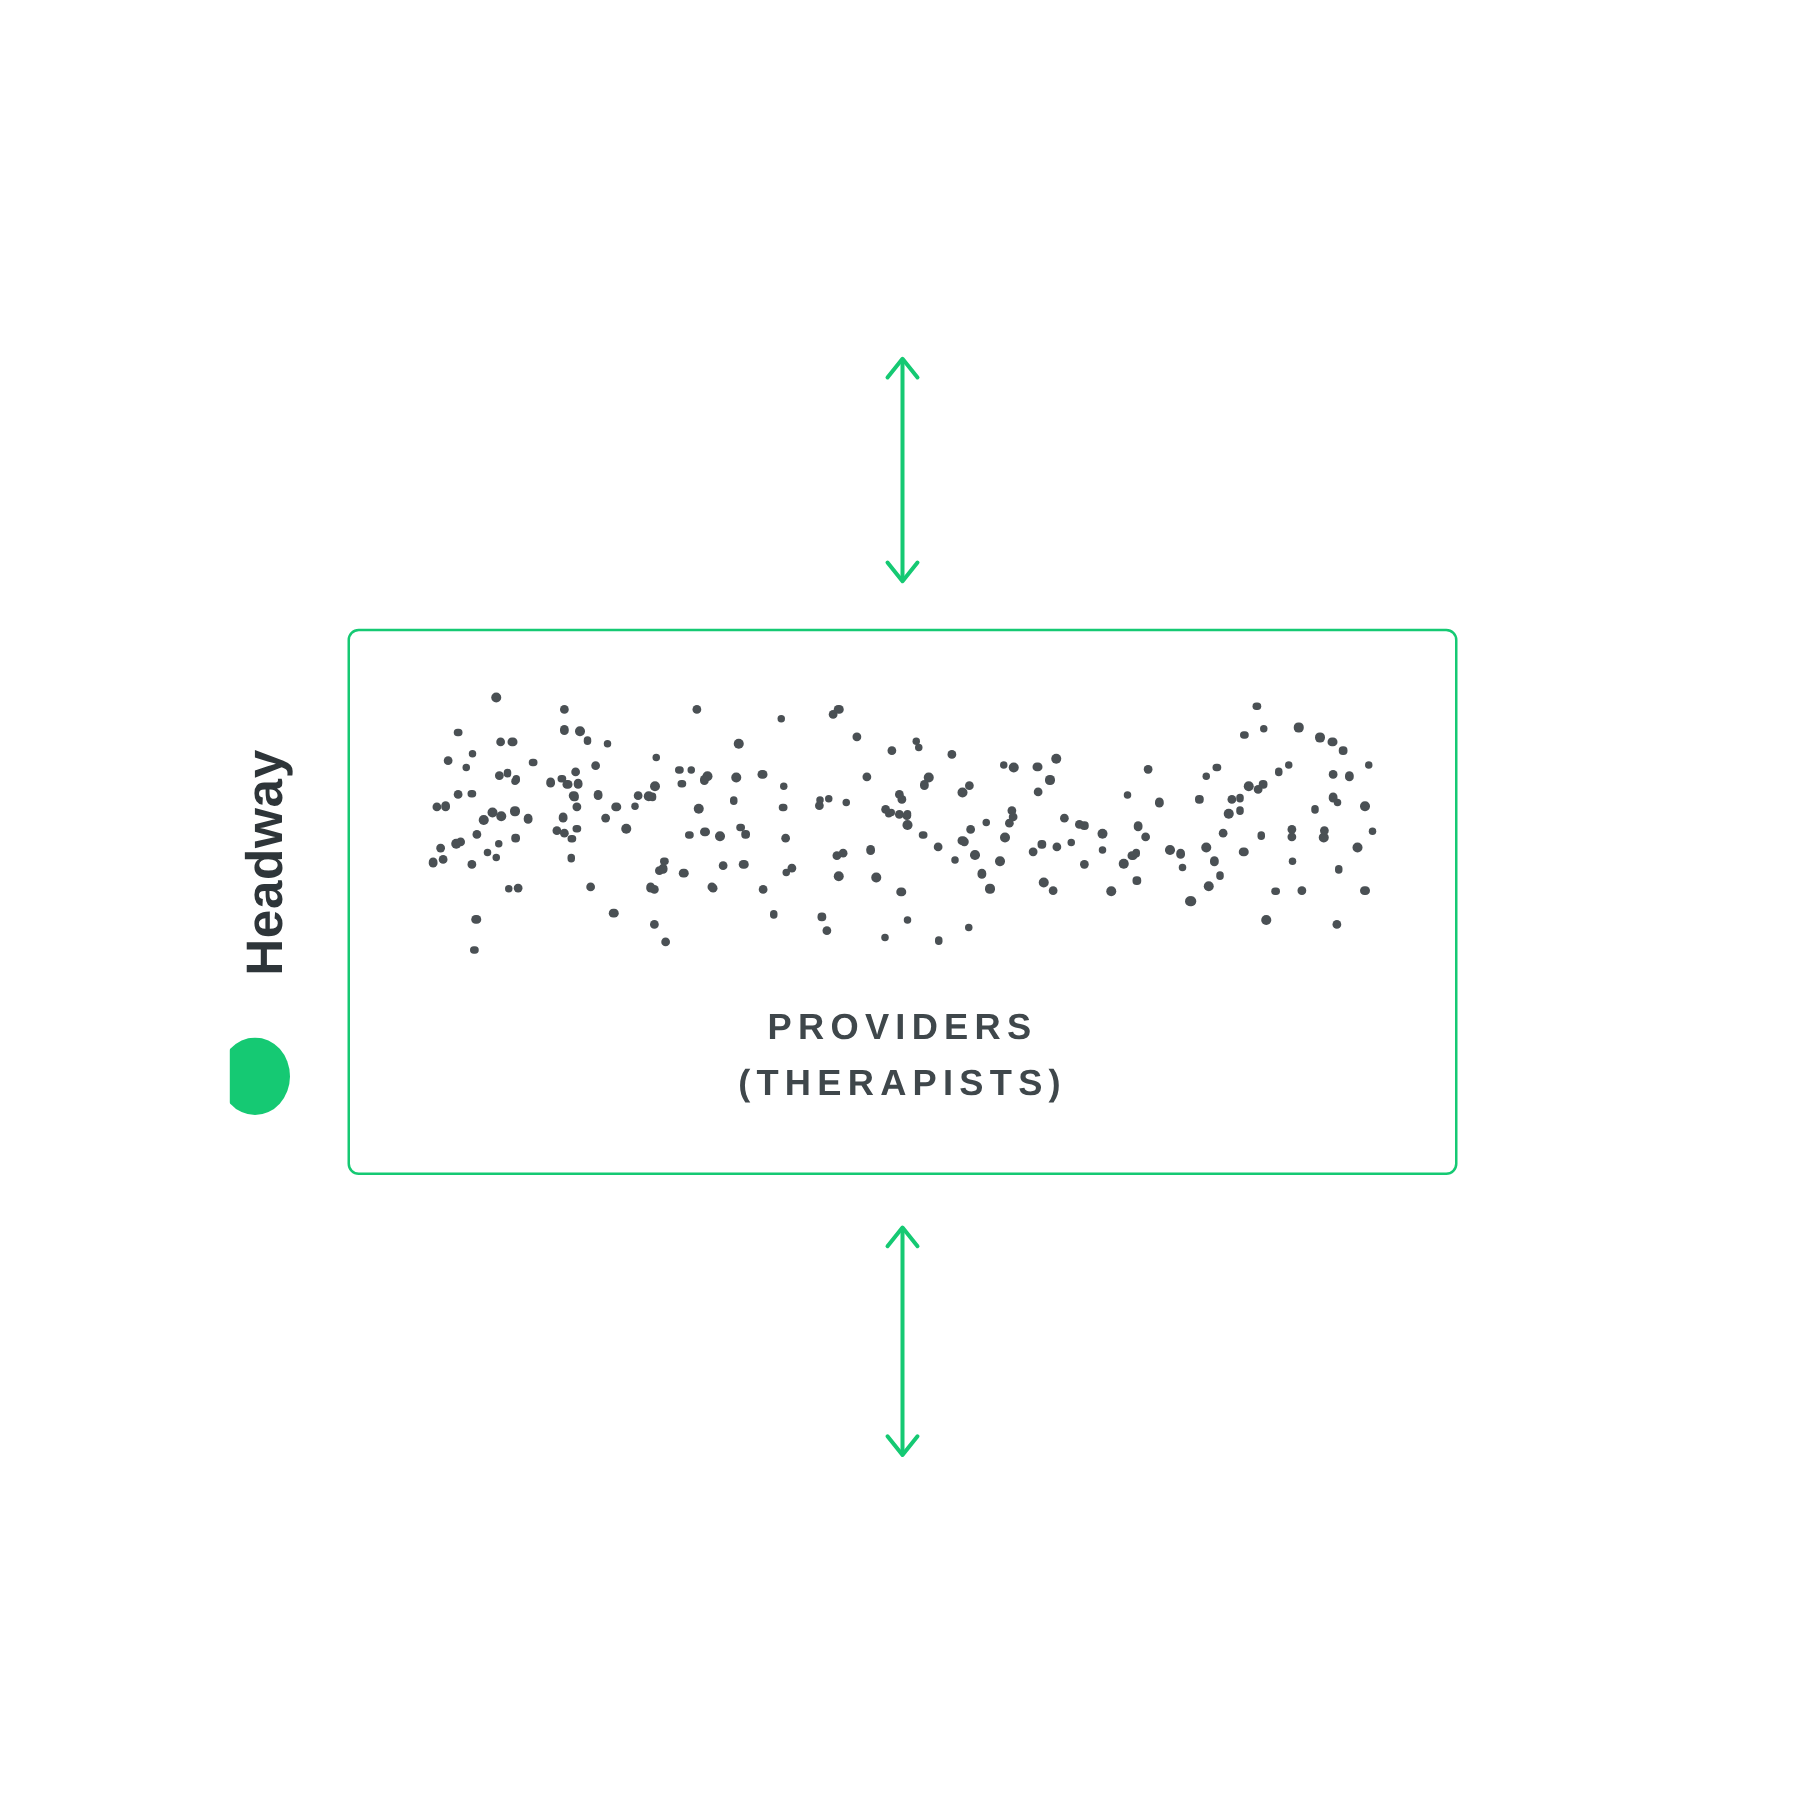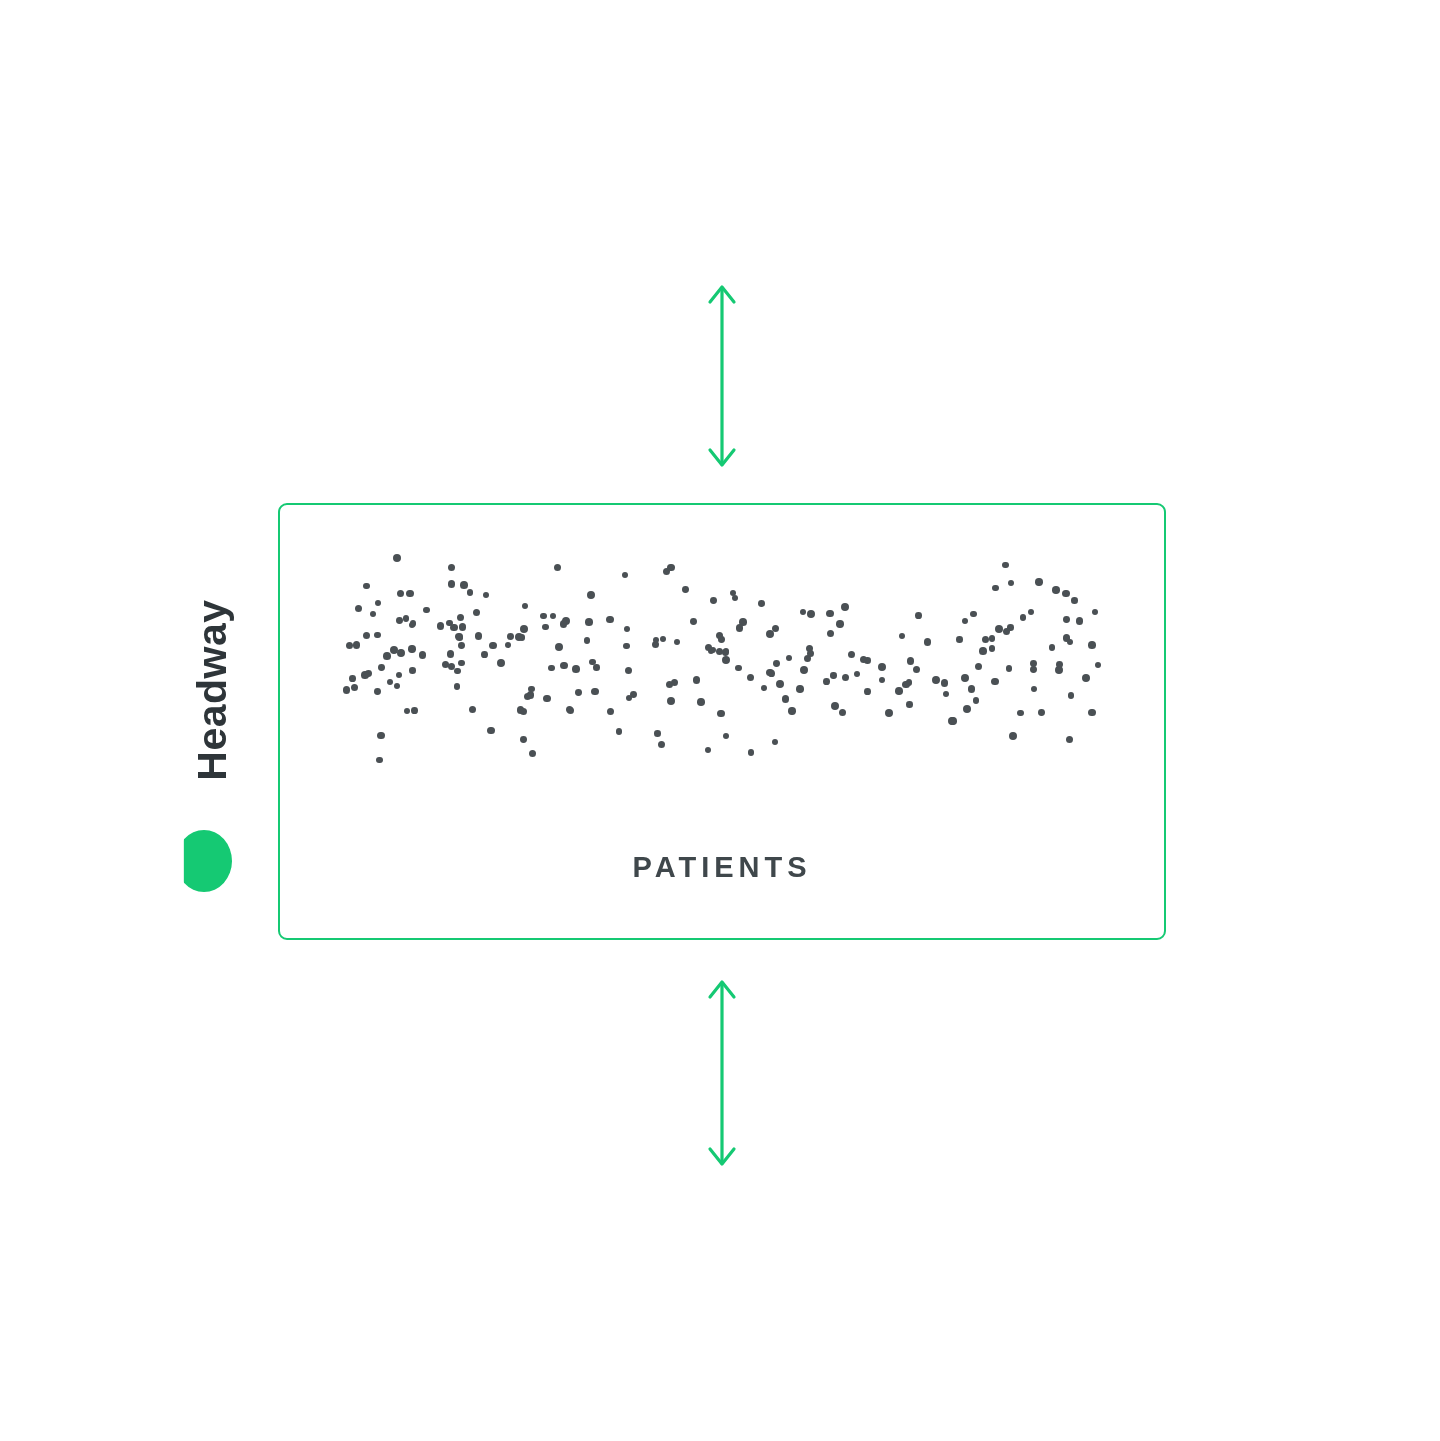--- a/index.html
+++ b/index.html
@@ -345,21 +345,22 @@
         <span class="dot" style="left: 40.86%; top: 81.66%; width: 6.6px; height: 6.6px;"></span>
         <span class="dot" style="left: 13.72%; top: 47.07%; width: 7.6px; height: 7.6px;"></span>
         <span class="dot" style="left: 86.4%; top: 8.86%; width: 6.8px; height: 6.8px;"></span>
         <span class="dot" style="left: 9.04%; top: 71.58%; width: 6.7px; height: 6.7px;"></span>
         <span class="dot" style="left: 4.25%; top: 39.08%; width: 6.2px; height: 6.2px;"></span>
         <span class="dot" style="left: 85%; top: 59.04%; width: 7.5px; height: 7.5px;"></span>
         <span class="dot" style="left: 42.48%; top: 67.17%; width: 8px; height: 8px;"></span>
         <span class="dot" style="left: 8.8%; top: 54.38%; width: 6.6px; height: 6.6px;"></span>
       </div>
     <div class="node-label">
-      <div>PATIENTS</div>
+      <div>PROVIDERS</div>
+      <div>(THERAPISTS)</div>
     </div>
   </div>
 
   <div class="arrow" id="arrow-bottom">
     <svg viewBox="0 0 40 192" preserveAspectRatio="none">
       <line x1="20" y1="6" x2="20" y2="186"></line>
       <polyline points="8,20 20,5 32,20"></polyline>
       <polyline points="8,172 20,187 32,172"></polyline>
     </svg>
   </div>

